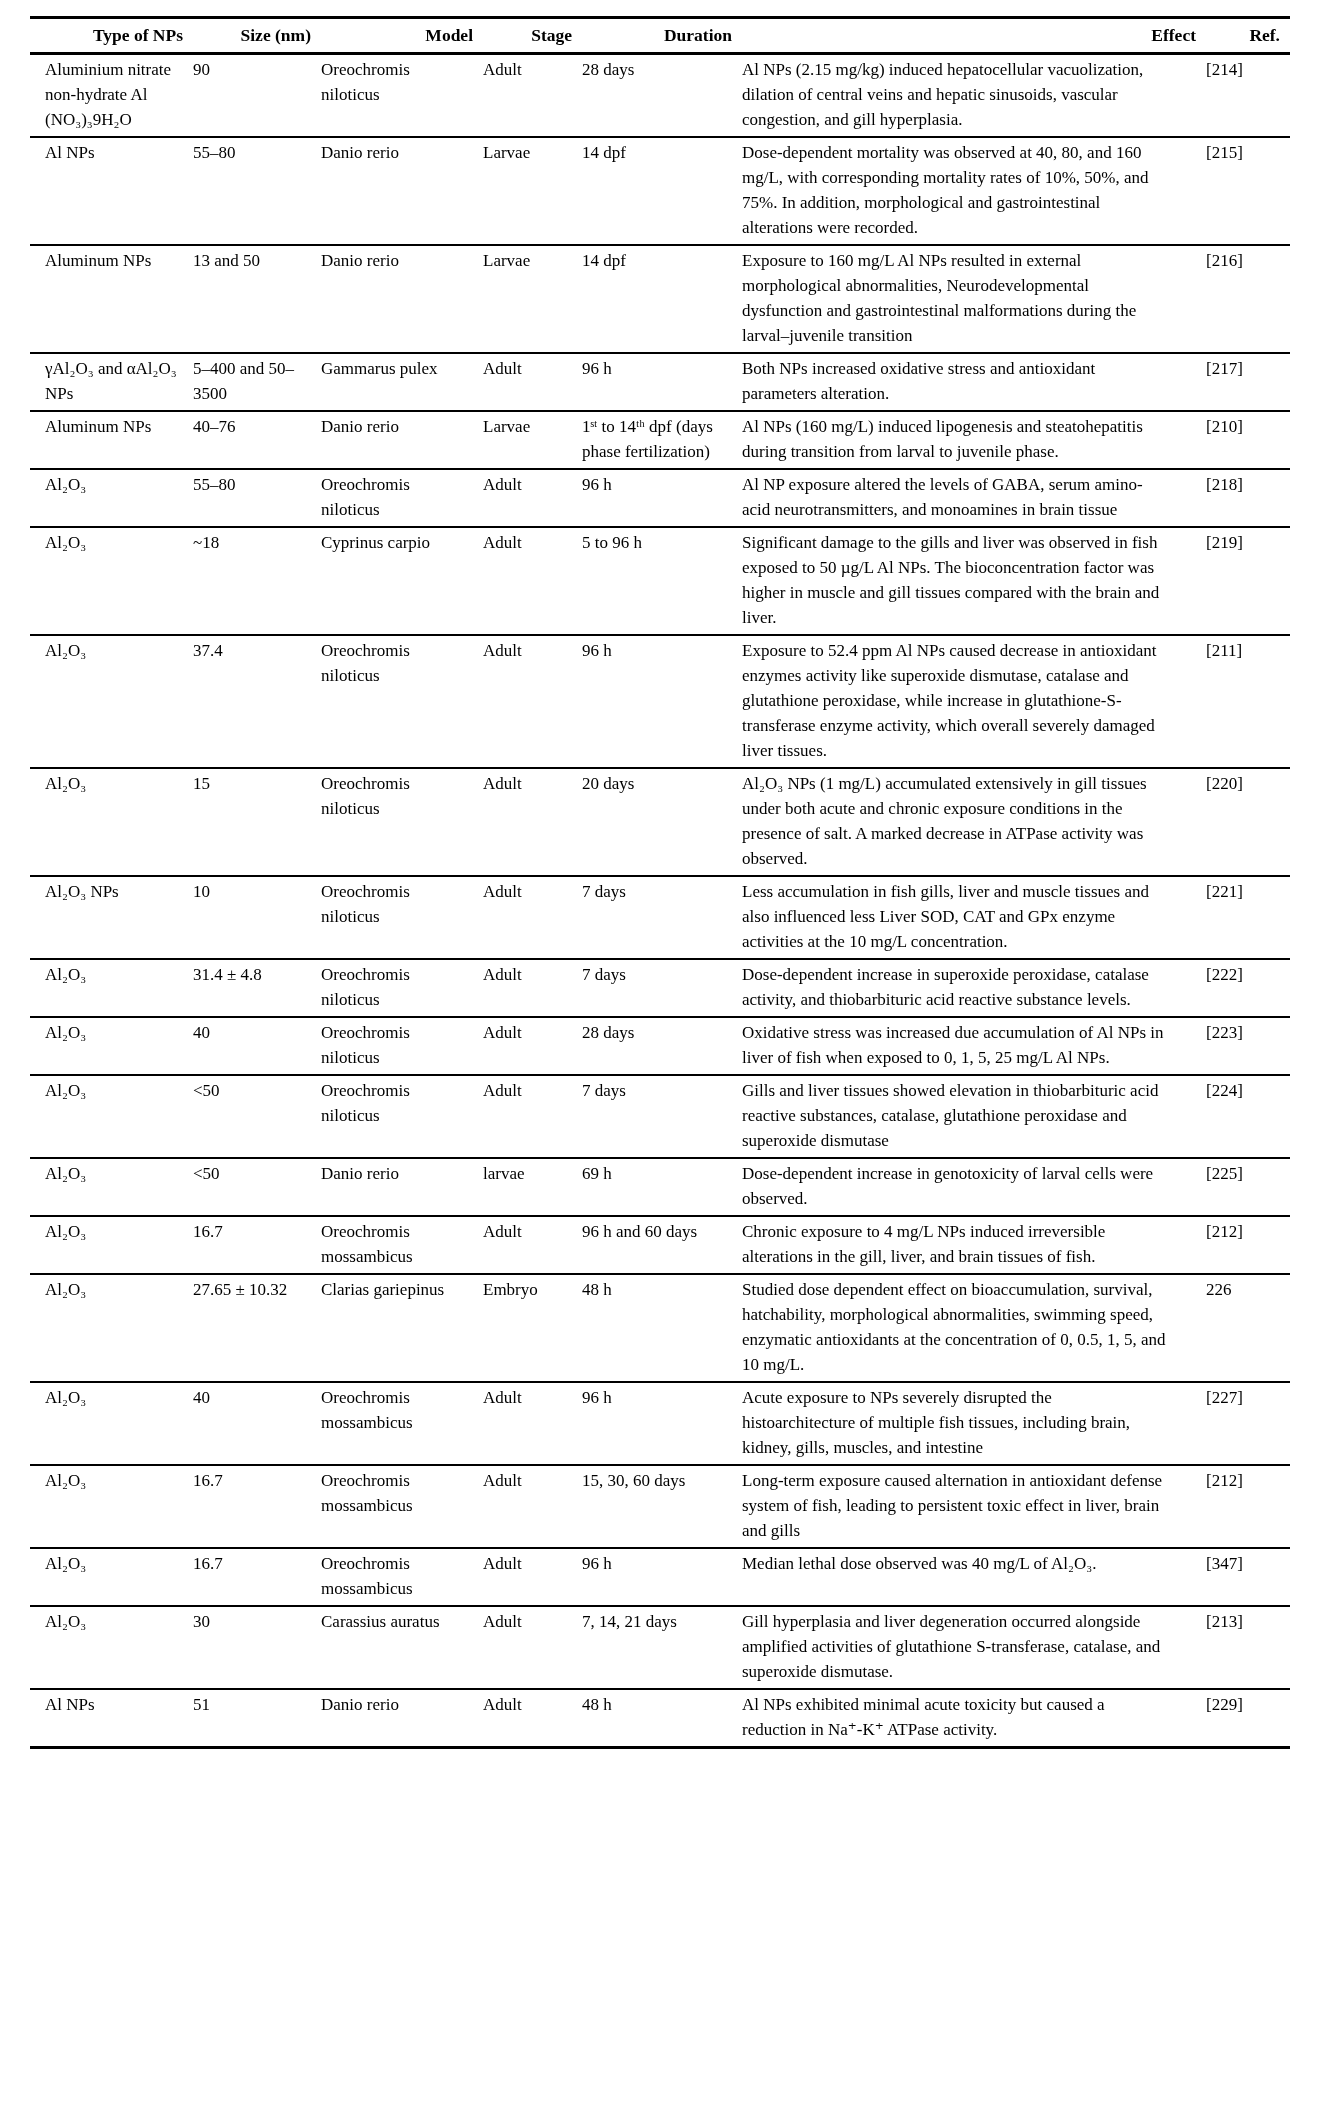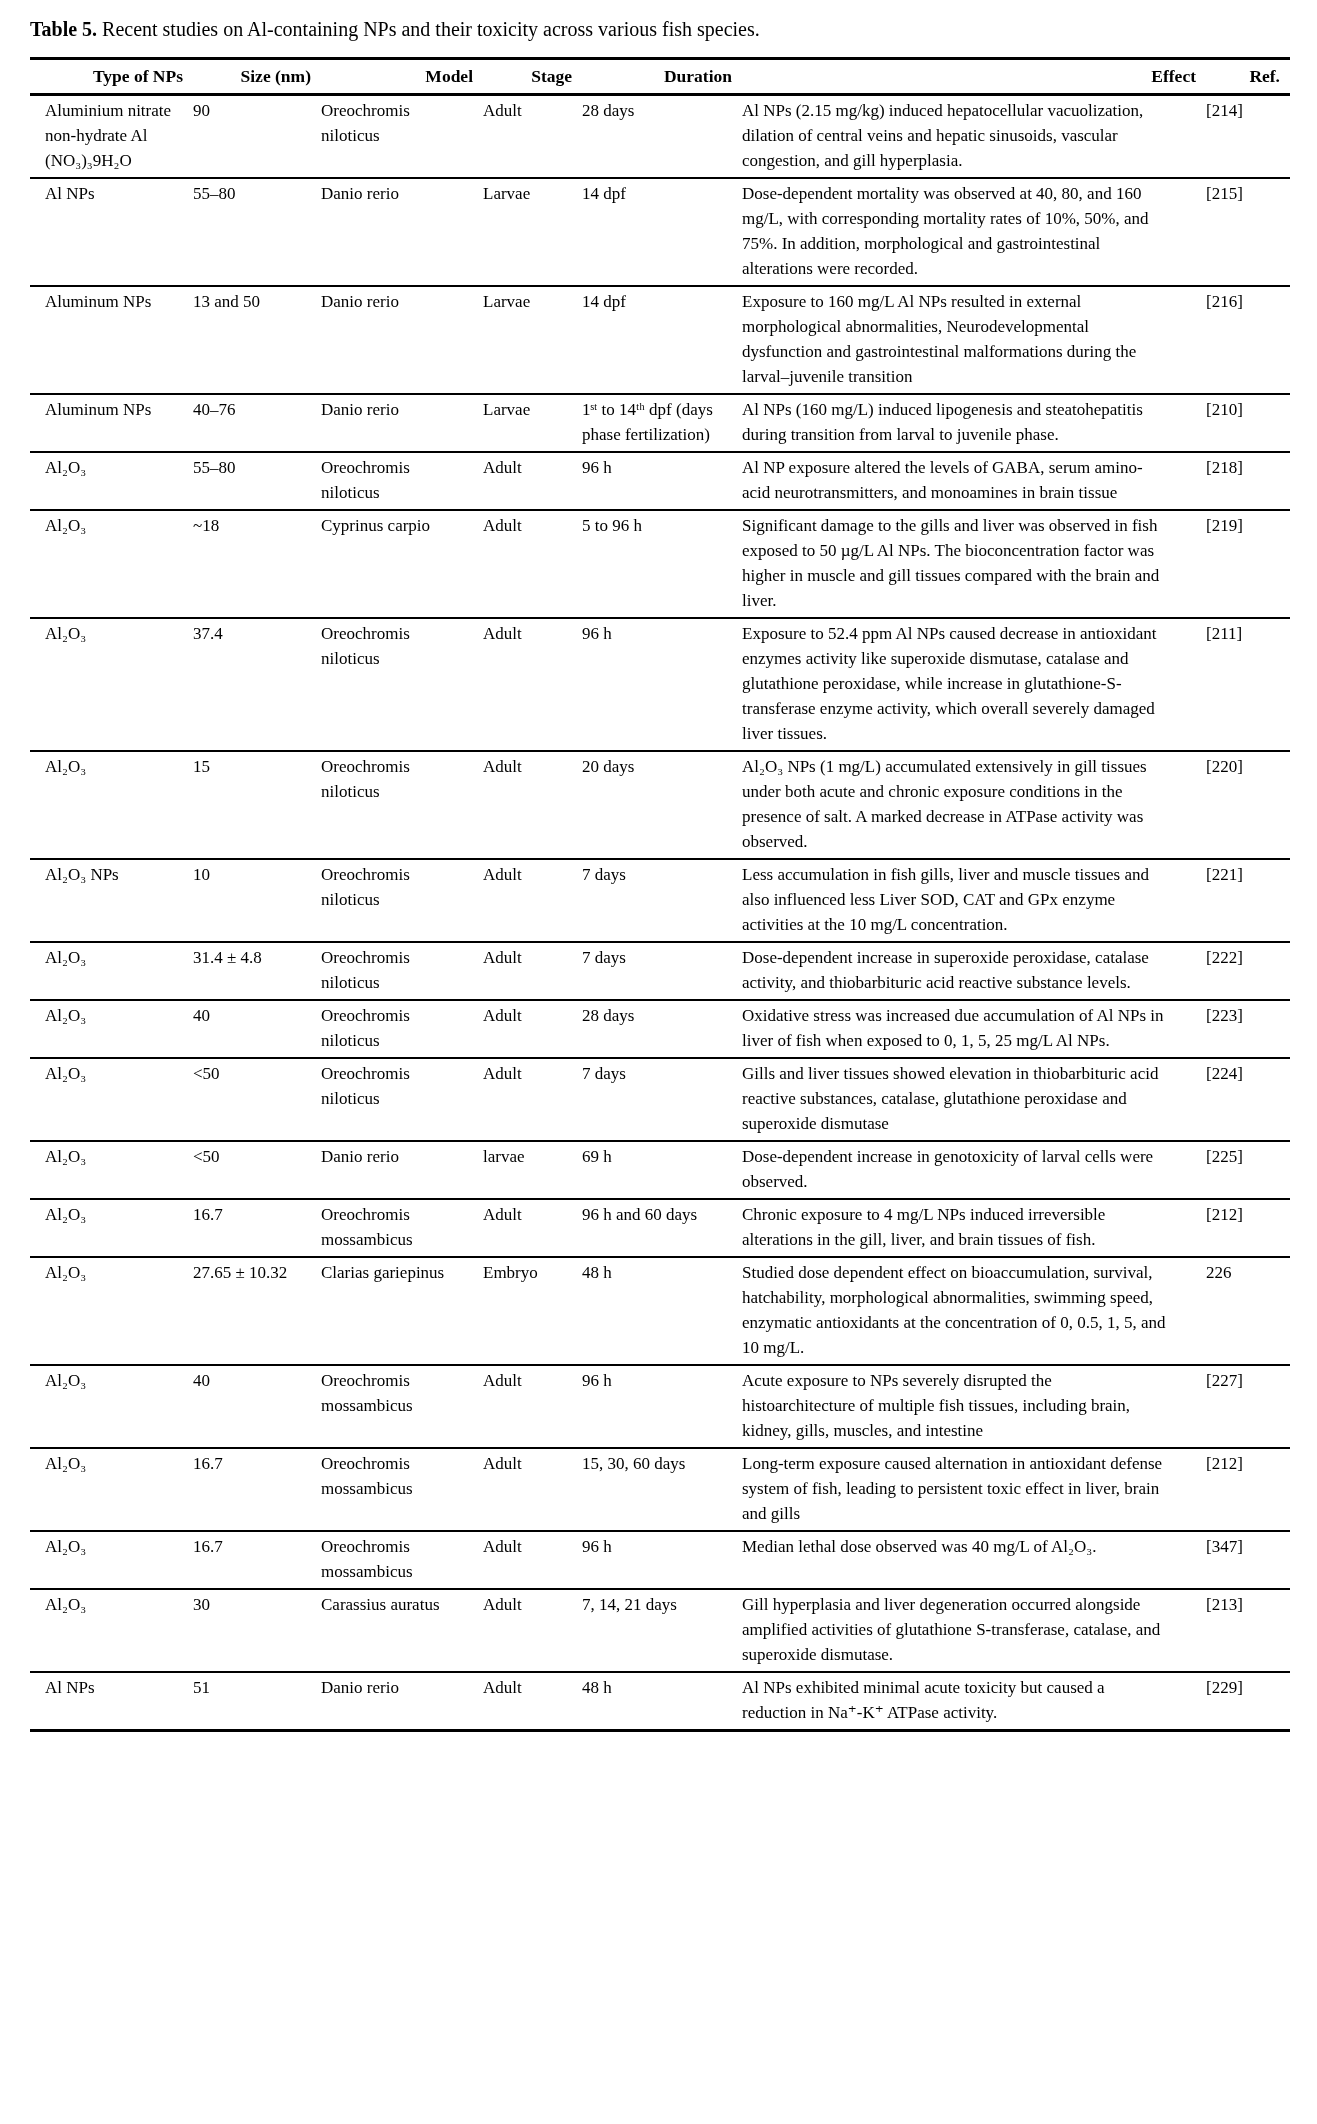--- a/index.html
+++ b/index.html
@@ -61,21 +61,20 @@
   table.data-table td:nth-child(2) { padding-right: 25px; }
   table.data-table td:nth-child(5) { padding-right: 28px; }
   table.data-table td:nth-child(6) { padding-right: 38px; }
   table.data-table td:nth-child(7) { padding-right: 0; }
 </style>
 </head>
 <body>
 
 <div class="page">
 
-  <p class="title"><span class="title-label">Table 5.</span> <span>Recent studies on Al-containing NPs and their toxicity across various fish species.</span></p>
 
   <table class="data-table">
     <colgroup>
       <col style="width:163px">
       <col style="width:128px">
       <col style="width:162px">
       <col style="width:99px">
       <col style="width:160px">
       <col style="width:464px">
       <col style="width:84px">
@@ -113,20 +112,29 @@
         <tr>
           <td>Aluminum NPs</td>
           <td>13 and 50</td>
           <td>Danio rerio</td>
           <td>Larvae</td>
           <td>14 dpf</td>
           <td>Exposure to 160 mg/L Al NPs resulted in external morphological abnormalities, Neurodevelopmental dysfunction and gastrointestinal malformations during the larval–juvenile transition</td>
           <td>[216]</td>
         </tr>
         <tr>
+          <td>γAl₂O₃ and αAl₂O₃ NPs</td>
+          <td>5–400 and 50–3500</td>
+          <td>Gammarus pulex</td>
+          <td>Adult</td>
+          <td>96 h</td>
+          <td>Both NPs increased oxidative stress and antioxidant parameters alteration.</td>
+          <td>[217]</td>
+        </tr>
+        <tr>
           <td>Aluminum NPs</td>
           <td>40–76</td>
           <td>Danio rerio</td>
           <td>Larvae</td>
           <td>1ˢᵗ to 14ᵗʰ dpf (days phase fertilization)</td>
           <td>Al NPs (160 mg/L) induced lipogenesis and steatohepatitis during transition from larval to juvenile phase.</td>
           <td>[210]</td>
         </tr>
         <tr>
           <td>Al₂O₃</td>

